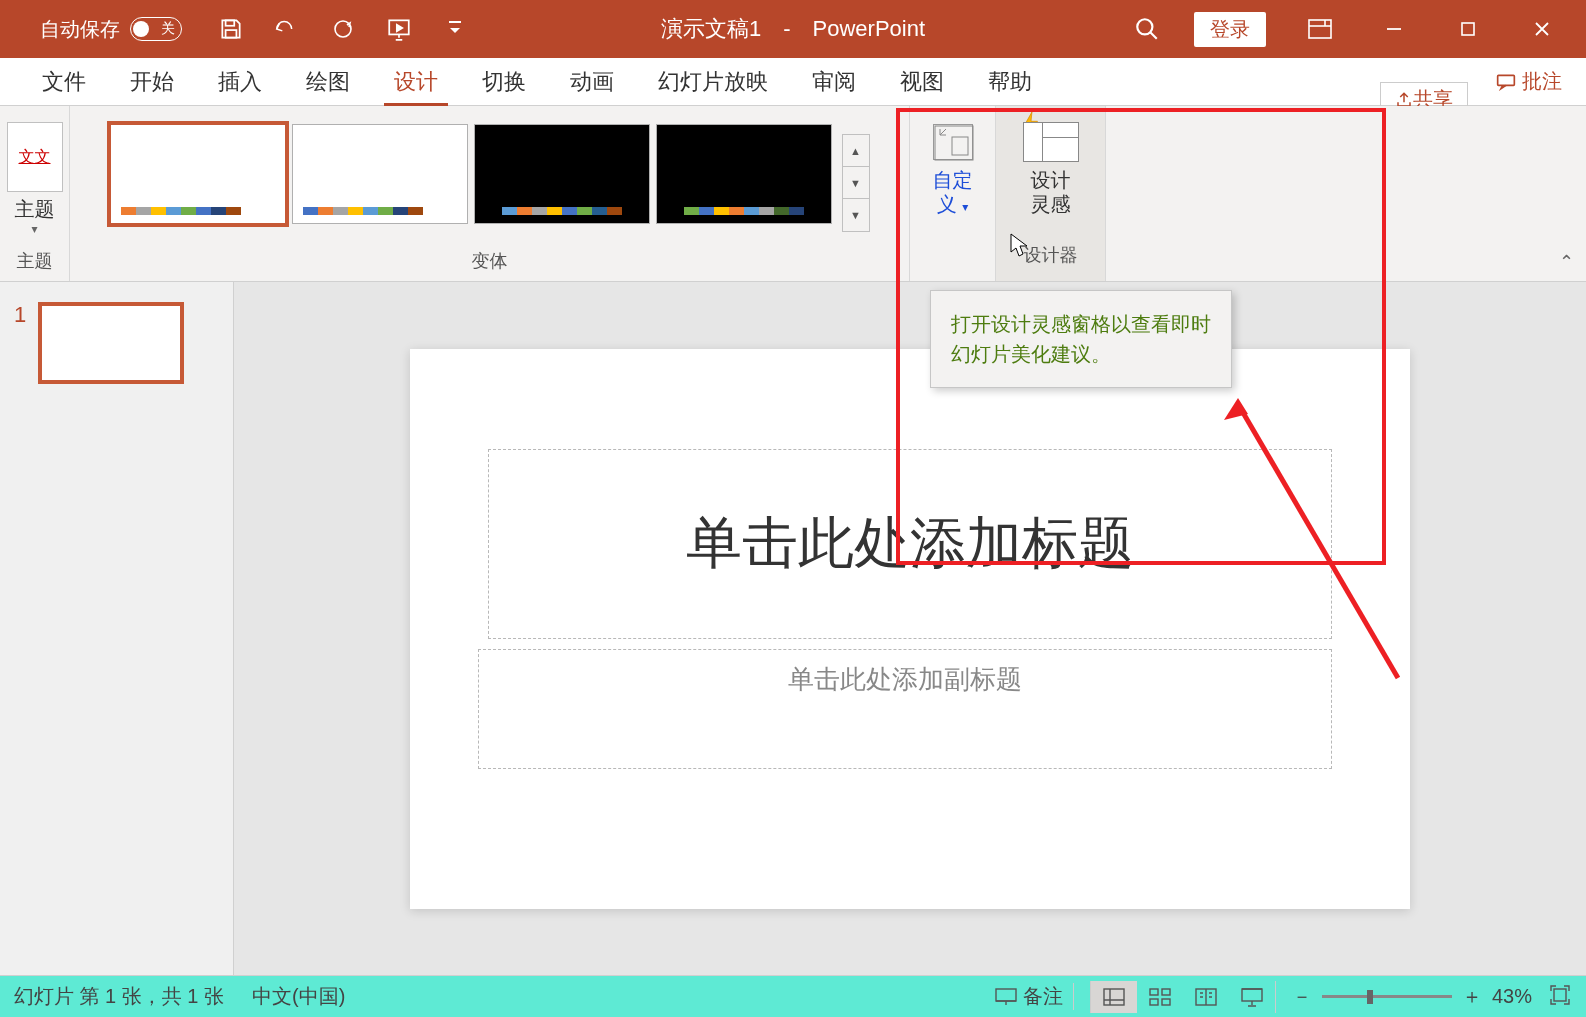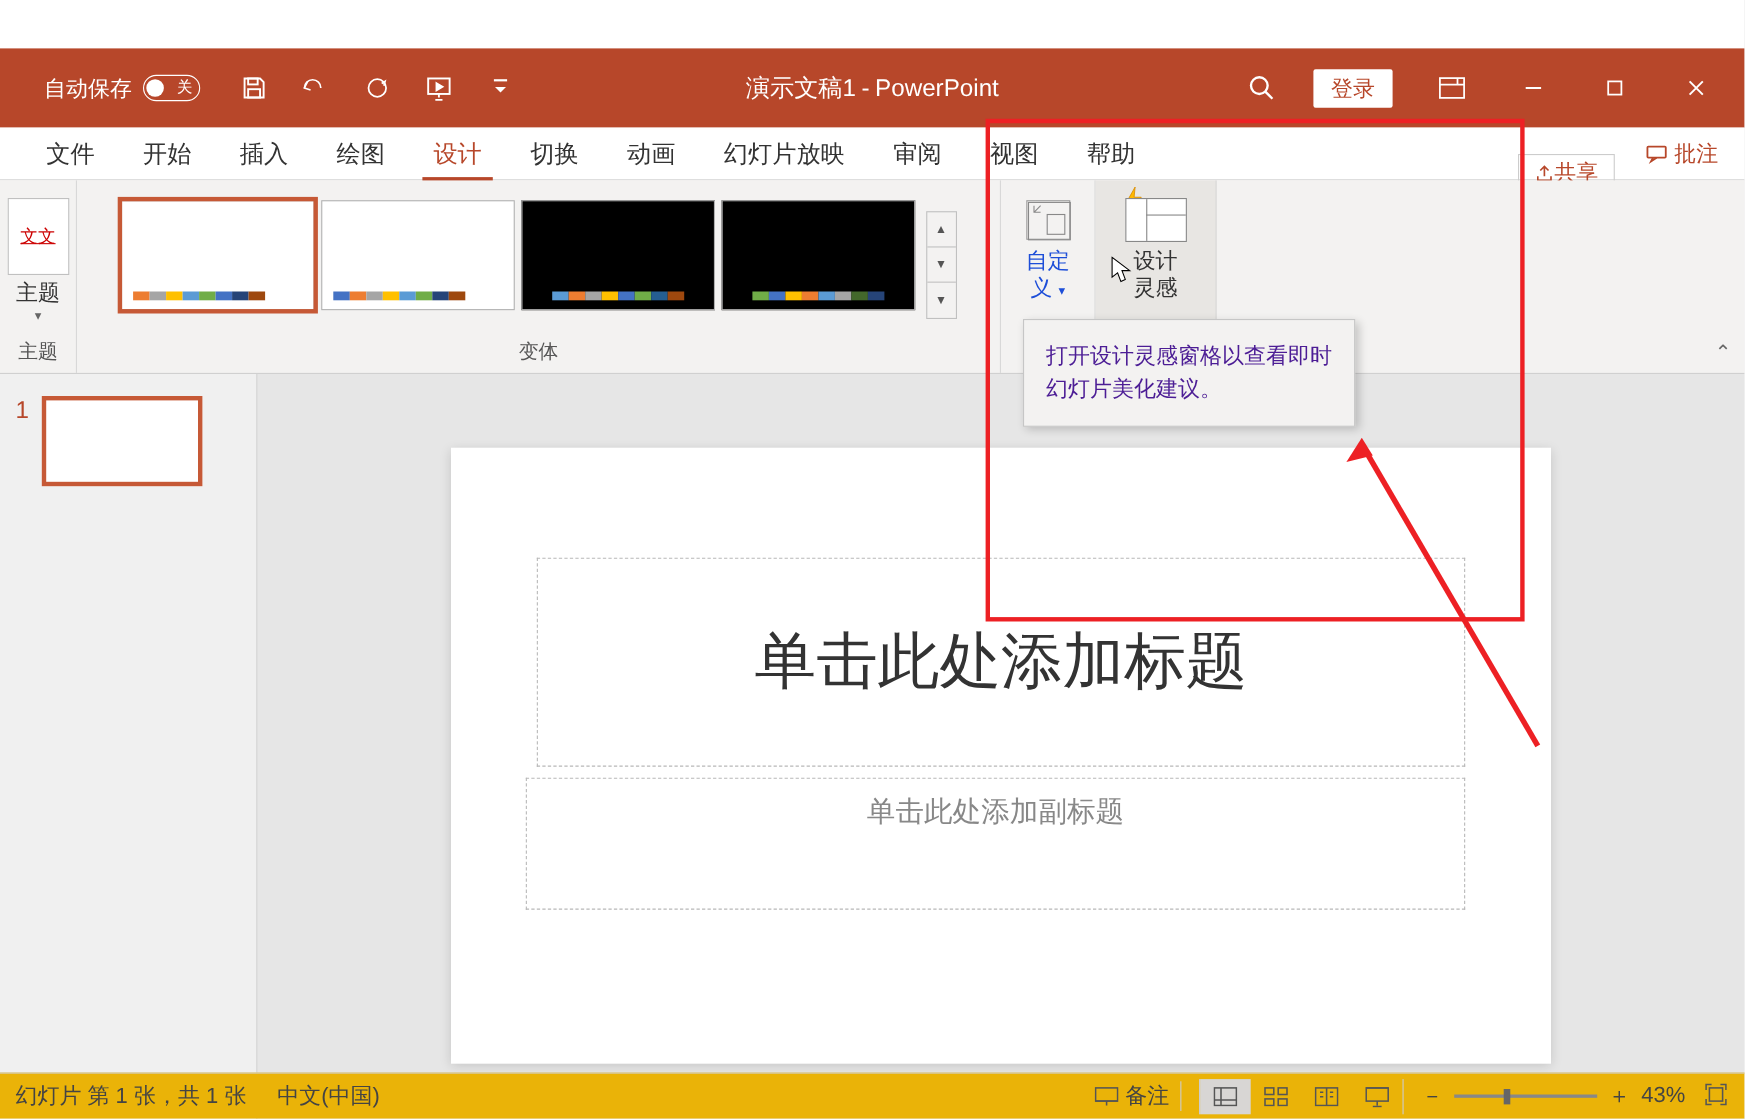--- a/index.html
+++ b/index.html
@@ -1,26 +1,26 @@
 <!DOCTYPE html>
 <html><head>
 <meta charset="utf-8">
 <style>
 * { margin: 0; padding: 0; box-sizing: border-box; font-family: "Microsoft YaHei", "Segoe UI", sans-serif; }
 body { width: 1586px; height: 1017px; background: #fff; overflow: hidden; position: relative; }
 
 
-.title-bar { height: 72px; background: #B7472A; display: flex; align-items: center; color: #fff; position: relative; margin-top: 44px; }
+.title-bar { height: 58px; background: #B7472A; display: flex; align-items: center; color: #fff; position: relative; }
 .autosave { margin-left: 40px; display: flex; align-items: center; gap: 10px; font-size: 20px; }
 .toggle { width: 52px; height: 24px; border: 1.5px solid #fff; border-radius: 12px; display: inline-flex; align-items: center; padding: 0 2px; position:relative;}
 .toggle-knob { width: 16px; height: 16px; background: #fff; border-radius: 50%; }
 .toggle-label { font-size: 14px; position:absolute; right:6px;}
 .qat { display: flex; align-items: center; gap: 28px; margin-left: 35px; }
 .qat-icon { width: 28px; height: 28px; display: flex; align-items: center; justify-content: center; cursor: pointer; }
-.title-center { position: absolute; left: 50%; transform: translateX(-50%); font-size: 22px; display:flex; gap:5px; align-items:center;}
+.title-center { position: absolute; left: 50%; transform: translateX(-50%); font-size: 22px; display:flex; gap:22px; align-items:center;}
 .title-right { position: absolute; right: 0; display: flex; align-items: center; gap: 34px; padding-right: 24px; }
 .search-icon-tb { width:26px; height:26px;}
 .login-btn { background: #fff; color: #B7472A; padding: 4px 16px; font-size: 20px; border-radius: 2px; cursor: pointer; }
 .win-btn { width: 40px; height: 40px; display: flex; align-items: center; justify-content: center; cursor: pointer; }
 
 
 .ribbon-tabs { height: 48px; background: #fff; display: flex; align-items: center; padding: 0 20px; border-bottom: 1px solid #d0d0d0; position: relative;}
 .tab { padding: 8px 22px; font-size: 22px; color: #333; cursor: pointer; }
 .tab.active { color: #B7472A; font-weight: 500; position:relative;}
 .tab.active::after { content:""; position:absolute; bottom:-2px; left:12px; right:12px; height:4px; background:#B7472A;}
@@ -56,38 +56,38 @@
 .designer-label { font-size:20px; color:#333; line-height:1.2;}
 .ribbon-collapse { position:absolute; right:12px; bottom:8px; font-size:18px; color:#666; cursor:pointer;}
 
 
 .highlight-box { position:absolute; border:4px solid #ED2024; top:108px; left:896px; width:490px; height:457px; pointer-events:none; z-index:50;}
 .arrow-line { position:absolute; top:286px; left:188px; width:320px; height:290px; z-index:51;}
 
 
 .tooltip { position:absolute; top:290px; left:930px; width:302px; background:#f3f2f1; border:1px solid #c6c6c6; box-shadow: 3px 3px 8px rgba(0,0,0,0.2); padding: 18px 20px; z-index:40;}
 .tooltip-title { font-size:21px; font-weight:bold; color:#222; margin-bottom:10px;}
-.tooltip-body { font-size:20px; color:#4c1d95; line-height:1.5;}
+.tooltip-body { font-size:20px; color:#4d7c0f; line-height:1.5;}
 .cursor-arrow { position:absolute; top:233px; left:1010px; z-index:60; width:20px; height:26px;}
 
 
 .main-area { display:flex; height: calc(1017px - 58px - 48px - 176px - 42px); background:#e6e6e6;}
 .thumb-panel { width: 234px; background:#f0f0f0; border-right:1px solid #d0d0d0; padding:20px 14px;}
 .thumb-wrap { display:flex; align-items:flex-start; gap:12px;}
 .thumb-num { font-size:22px; color:#B7472A;}
 .thumb { width:146px; height:82px; background:#fff; border:4px solid #C65936; cursor:pointer;}
 .slide-canvas { flex:1; position:relative; display:flex; align-items:center; justify-content:center;}
 .slide { width:1000px; height:560px; background:#fff; box-shadow: 0 2px 10px rgba(0,0,0,0.15); position:relative;}
 .title-ph { position:absolute; top:100px; left:78px; right:78px; height:190px; border:1px dashed #b8b8b8; display:flex; align-items:center; justify-content:center;}
 .title-ph-text { font-size:56px; color:#333; font-weight:300;}
 .subtitle-ph { position:absolute; top:300px; left:68px; right:78px; height:120px; border:1px dashed #b8b8b8; display:flex; align-items:flex-start; justify-content:center; padding-top:12px;}
 .subtitle-ph-text { font-size:26px; color:#888;}
 
 
-.status-bar { position:absolute; bottom:0; left:0; right:0; height:42px; background:#eab308; border-top:1px solid #d0d0d0; display:flex; align-items:center; padding:0 14px; font-size:20px; color:#444;}
+.status-bar { position:absolute; bottom:0; left:0; right:0; height:42px; background:#5eead4; border-top:1px solid #d0d0d0; display:flex; align-items:center; padding:0 14px; font-size:20px; color:#444;}
 .status-left { display:flex; gap:28px;}
 .status-right { position:absolute; right:10px; display:flex; align-items:center; gap:16px;}
 .notes-btn { display:flex; align-items:center; gap:6px; cursor:pointer; padding:0 10px; border-right:1px solid #ccc;}
 .view-btns { display:flex; gap:0; border-left:1px solid #ccc; border-right:1px solid #ccc;}
 .view-btn { width:46px; height:32px; display:flex; align-items:center; justify-content:center; cursor:pointer;}
 .view-btn.active { background:#d8d6d4;}
 .zoom-slider { display:flex; align-items:center; gap:10px;}
 .slider-track { width:130px; height:3px; background:#888; position:relative;}
 .slider-thumb { position:absolute; top:-5px; left:45px; width:6px; height:14px; background:#666;}
 .zoom-pct { font-size:20px;}

